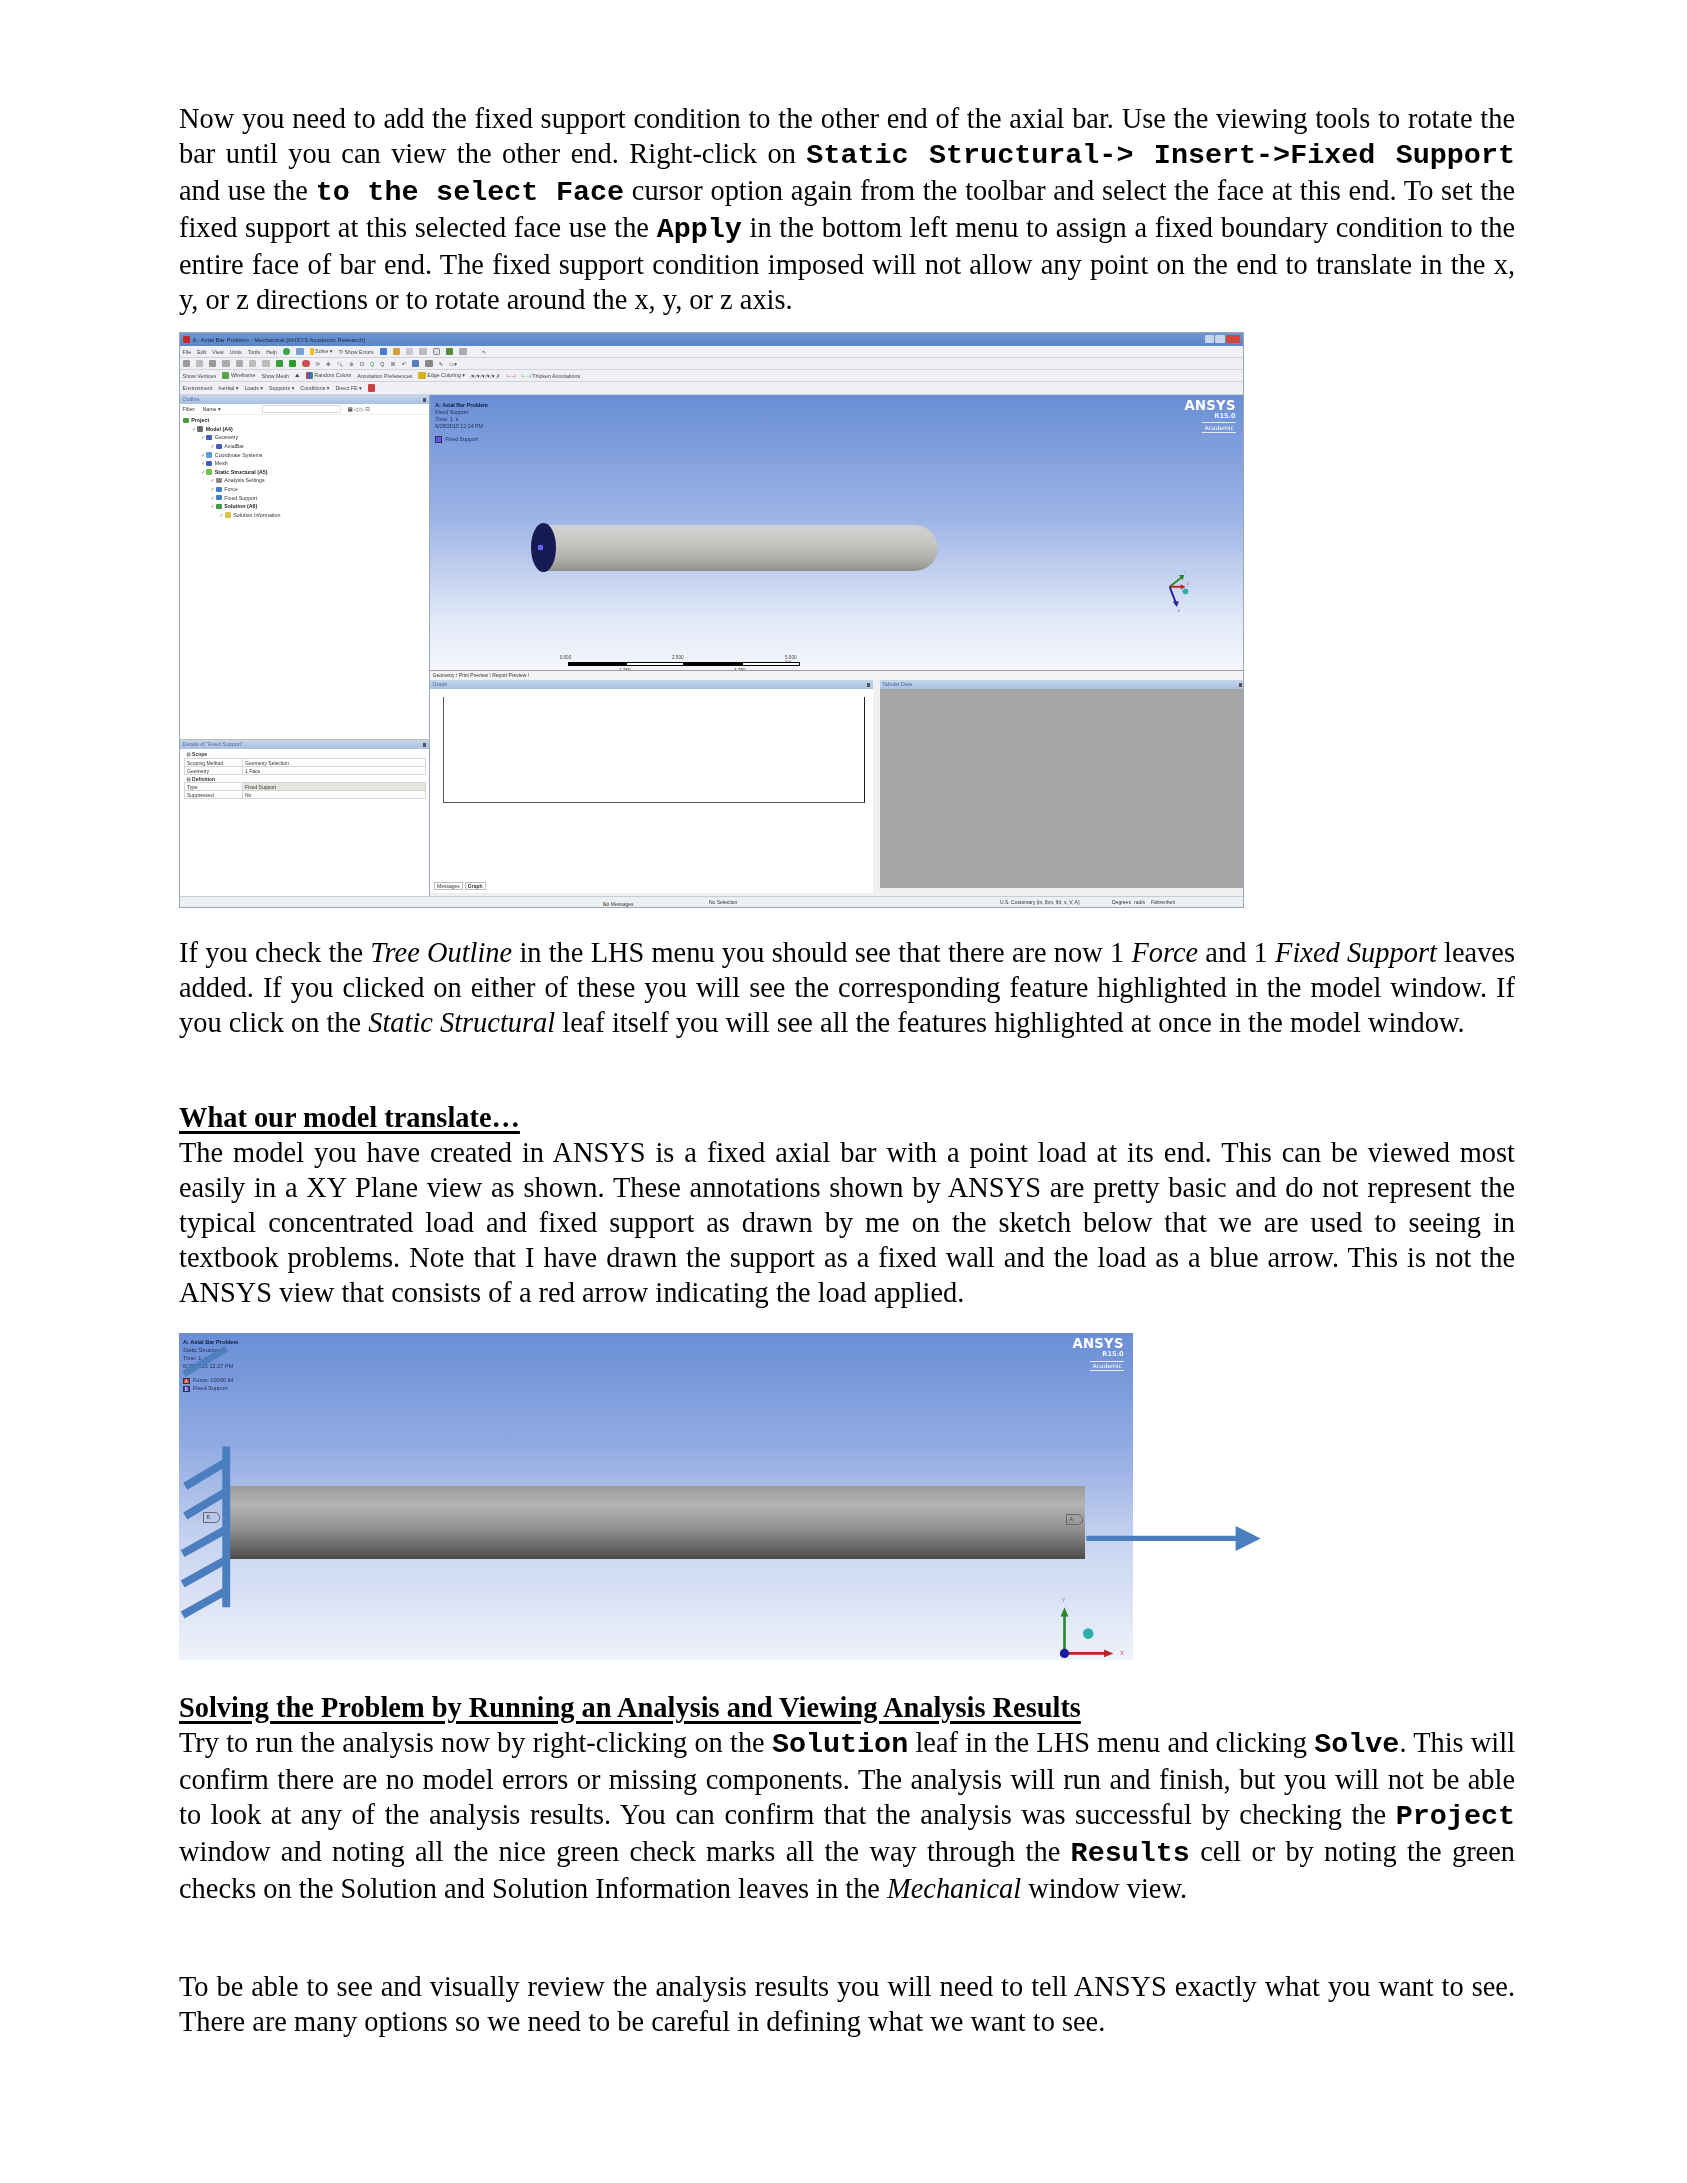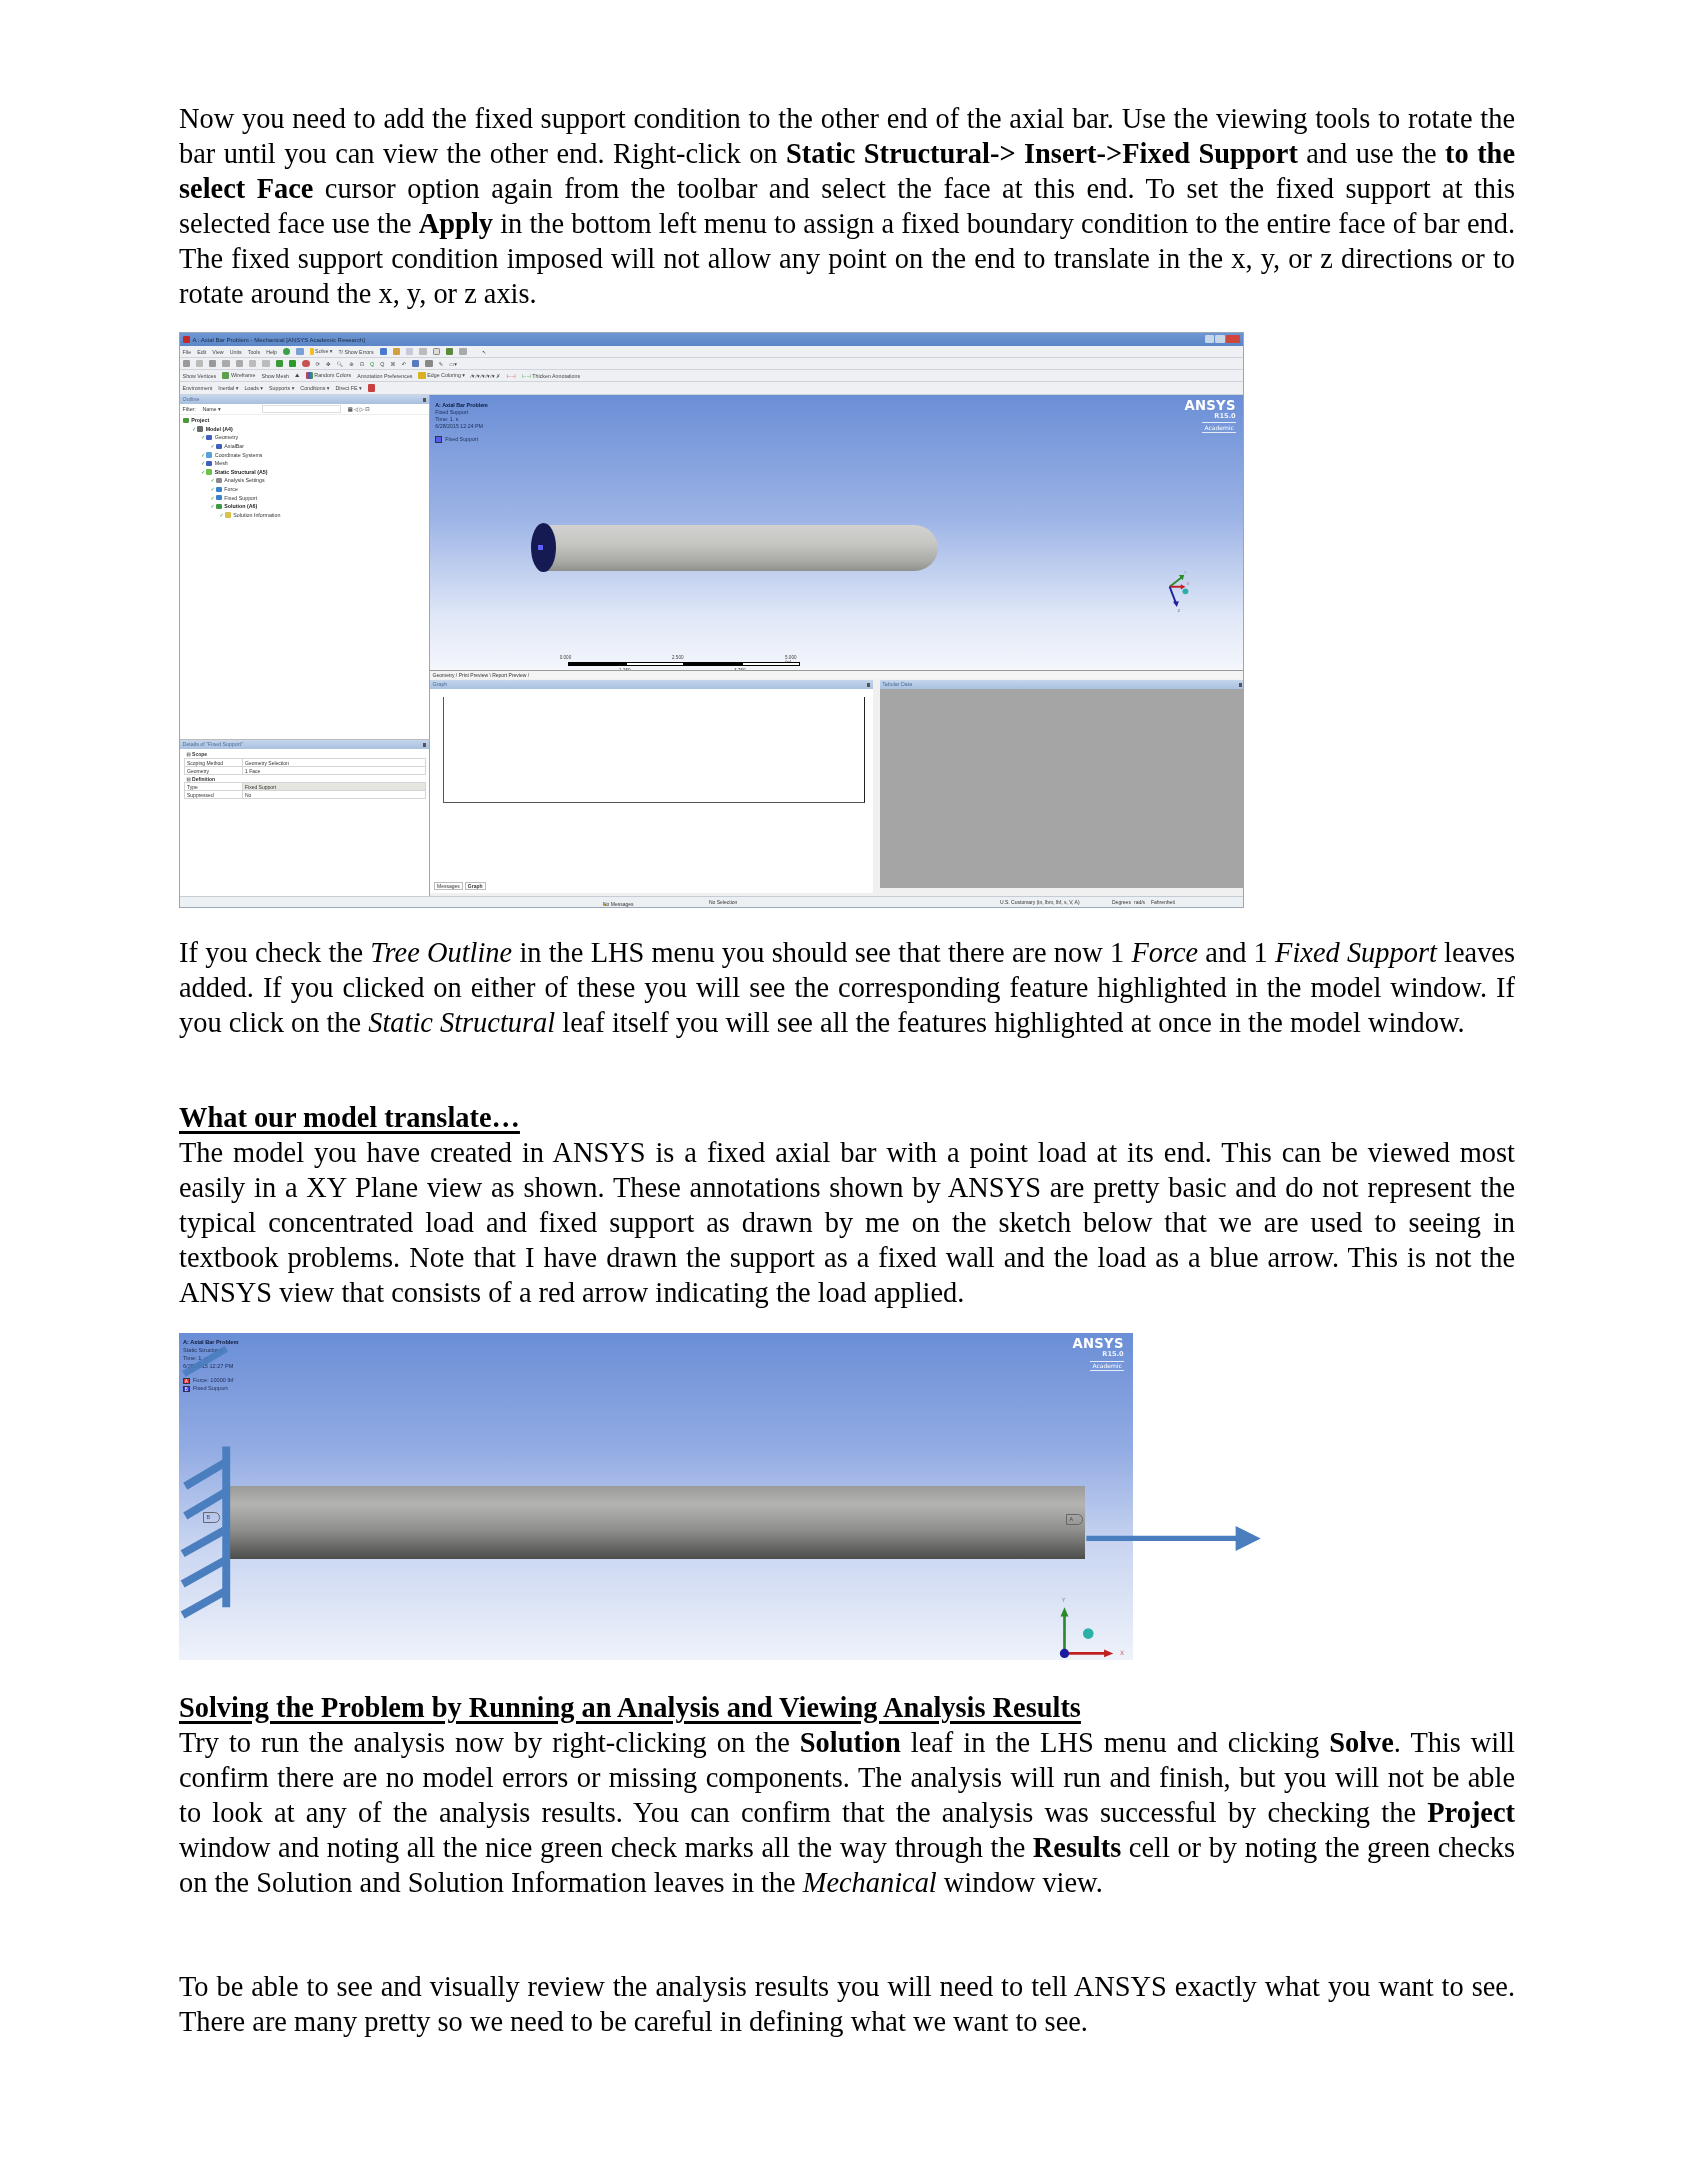--- a/index.html
+++ b/index.html
@@ -4,21 +4,21 @@
 <style>
   * { box-sizing: border-box; margin: 0; padding: 0; }
   html, body { width: 1687px; height: 2183px; background: #ffffff; overflow: hidden; }
   body { position: relative; font-family: "Liberation Serif", "DejaVu Serif", serif; color: #000; }
 
   .para {
     position: absolute; left: 179px; width: 1336px;
     font-size: 28.4px; line-height: 35px; text-align: justify;
     text-align-last: left;
   }
-  .para b { font-weight: bold; }
+  .para b { font-weight: bold; font-family: Liberation Mono, monospace; }
   .para i { font-style: italic; }
   .heading {
     position: absolute; left: 179px; font-size: 28.4px; line-height: 35px;
     font-weight: bold; text-decoration: underline; text-decoration-thickness: 2.6px;
     text-underline-offset: 4px;
   }
 
   
   .shot1 {
     position: absolute; left: 179px; top: 332px; width: 1065px; height: 576px;
@@ -459,14 +459,14 @@
     </g>
     <g>
       <line x1="6" y1="62" x2="70" y2="24" stroke="#4a7ebf" stroke-width="10" opacity="0.9"></line>
     </g>
   </svg>
 </div>
 
 <div class="heading" style="top:1690px;">Solving the Problem by Running an Analysis and Viewing Analysis Results</div>
 <div class="para" style="top:1725px;"><span>Try to run the analysis now by right-clicking on the </span><b>Solution</b><span> leaf in the LHS menu and clicking </span><b>Solve</b><span>.  This will confirm there are no model errors or missing components.  The analysis will run and finish, but you will not be able to look at any of the analysis results.   You can confirm that the analysis was successful by checking the </span><b>Project</b><span> window and noting all the nice green check marks all the way through the </span><b>Results</b><span> cell or by noting the green checks on the Solution and Solution Information leaves in the </span><i>Mechanical</i><span> window view.</span></div>
 
-<div class="para" style="top:1969px;"><span>To be able to see and visually review the analysis results you will need to tell ANSYS exactly what you want to see.  There are many pretty so we need to be careful in defining what we want to see.</span></div>
+<div class="para" style="top:1969px;"><span>To be able to see and visually review the analysis results you will need to tell ANSYS exactly what you want to see.  There are many options so we need to be careful in defining what we want to see.</span></div>
 
 
 </body></html>

